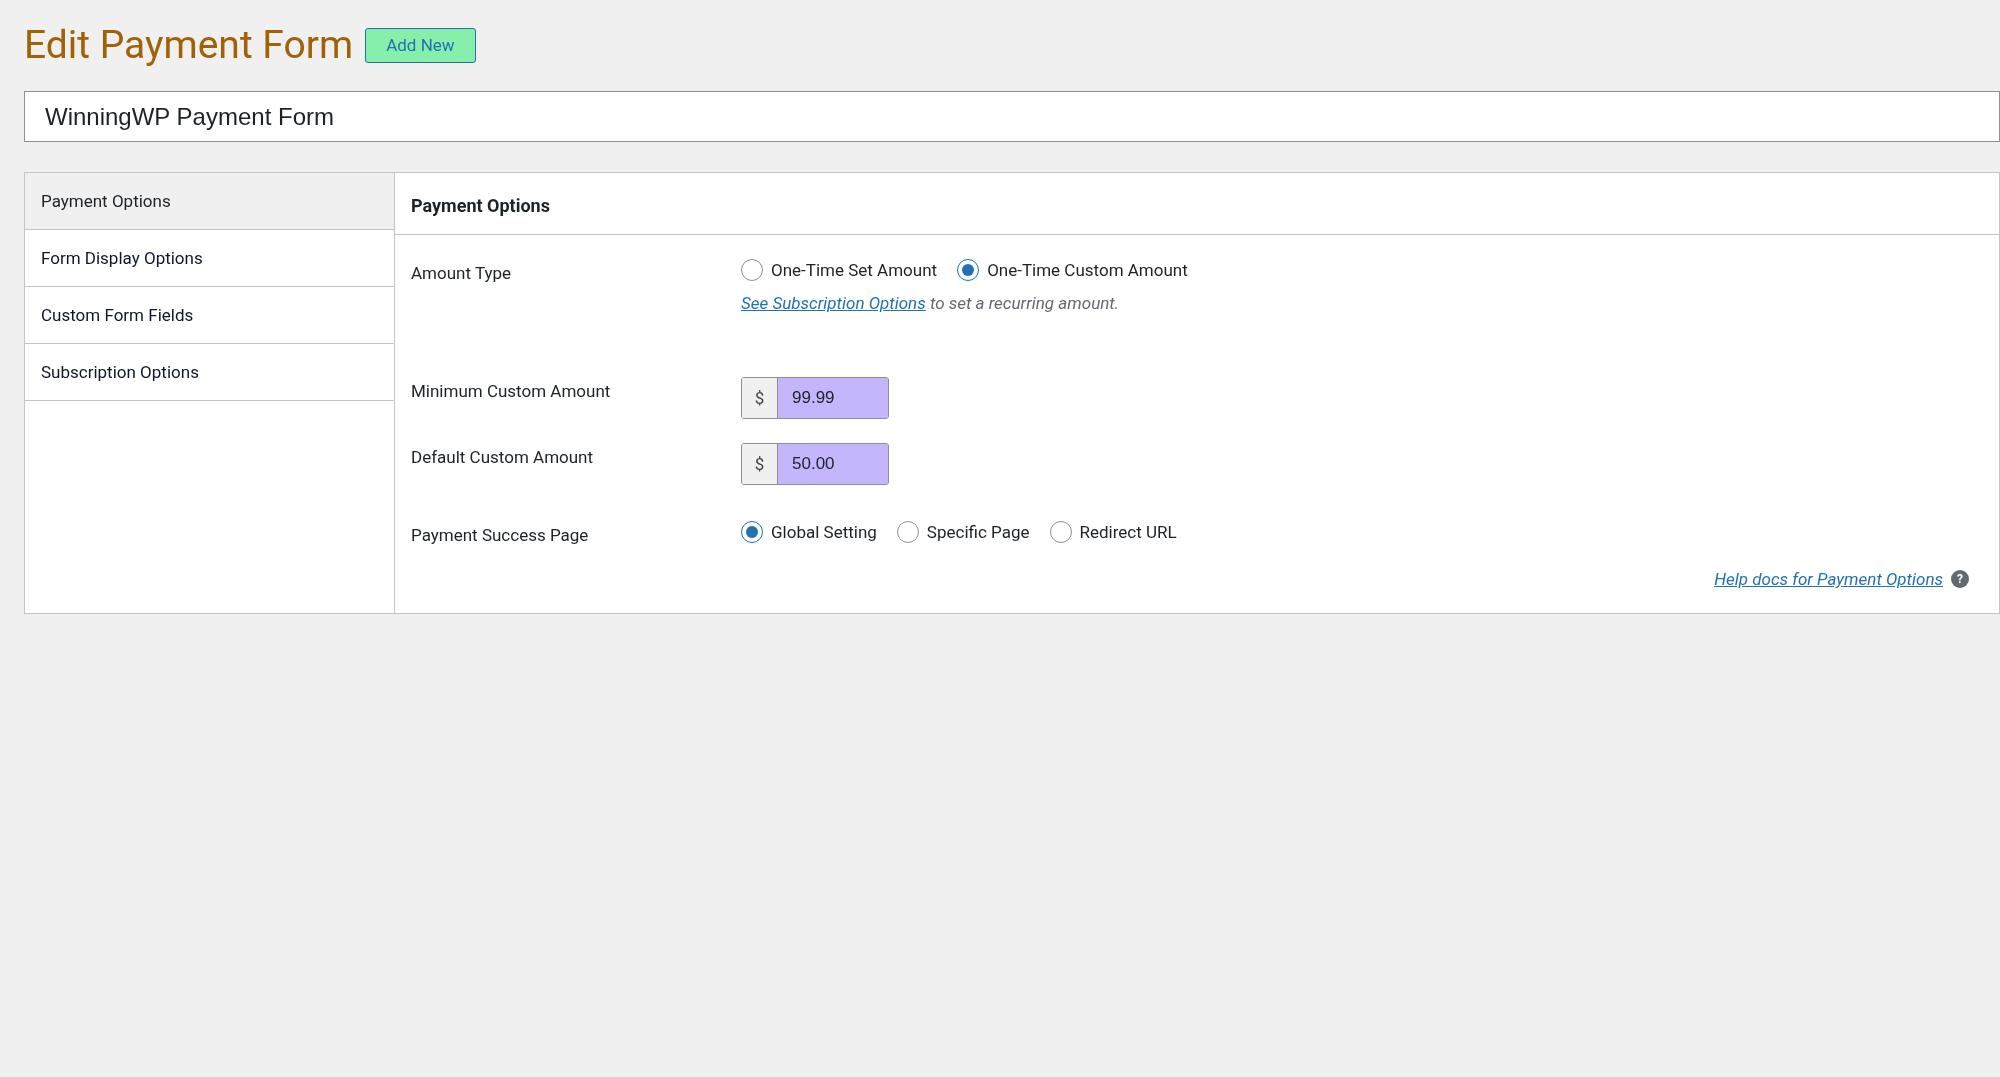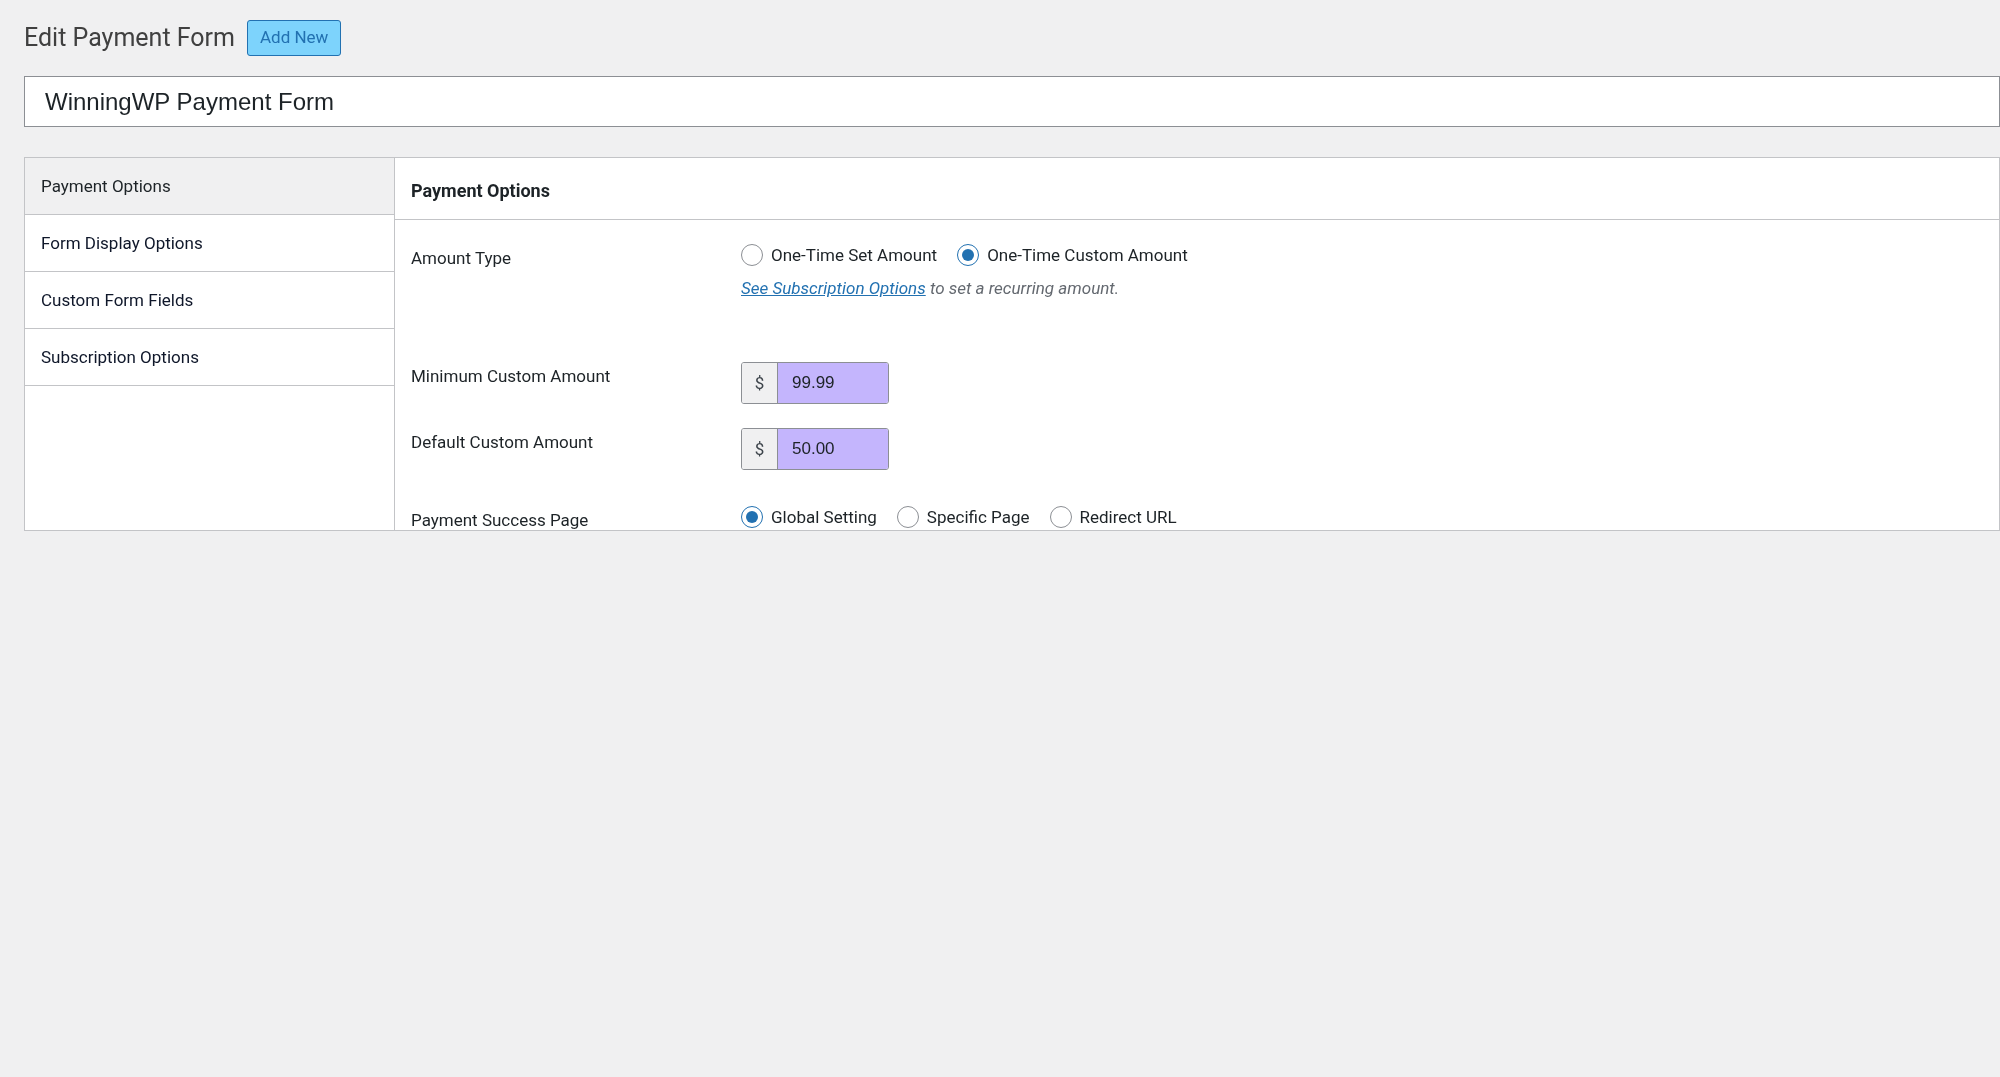--- a/index.html
+++ b/index.html
@@ -17,31 +17,31 @@
     .wrap {
       padding: 20px 0 0 24px;
     }
     .header-row {
       display: flex;
       align-items: center;
       gap: 12px;
       margin-bottom: 20px;
     }
     .page-title {
-      font-size: 25px;
+      font-size: 39px;
       font-weight: 400;
-      color: #404040;
+      color: #a16207;
       line-height: 1.3;
     }
     .add-new-btn {
       display: inline-block;
-      padding: 4px 12px;
+      padding: 4px 20px;
       font-size: 17px;
       color: #2271b1;
-      background: #7dd3fc;
+      background: #86efac;
       border: 1px solid #2271b1;
       border-radius: 3px;
       cursor: pointer;
       text-decoration: none;
       line-height: 1.5;
     }
     .title-input {
       width: 100%;
       padding: 8px 20px;
       font-size: 24px;
@@ -310,15 +310,19 @@
               <label class="radio-item">
                 <span class="radio-circle"></span>
                 <span class="radio-label">Redirect URL</span>
               </label>
             </div>
           </div>
         </div>
 
       </div>
 
+      <div class="footer-row">
+        <a class="footer-link">Help docs for Payment Options</a>
+        <span class="help-icon">?</span>
+      </div>
     </div>
   </div>
 </div>
 
 </body></html>

